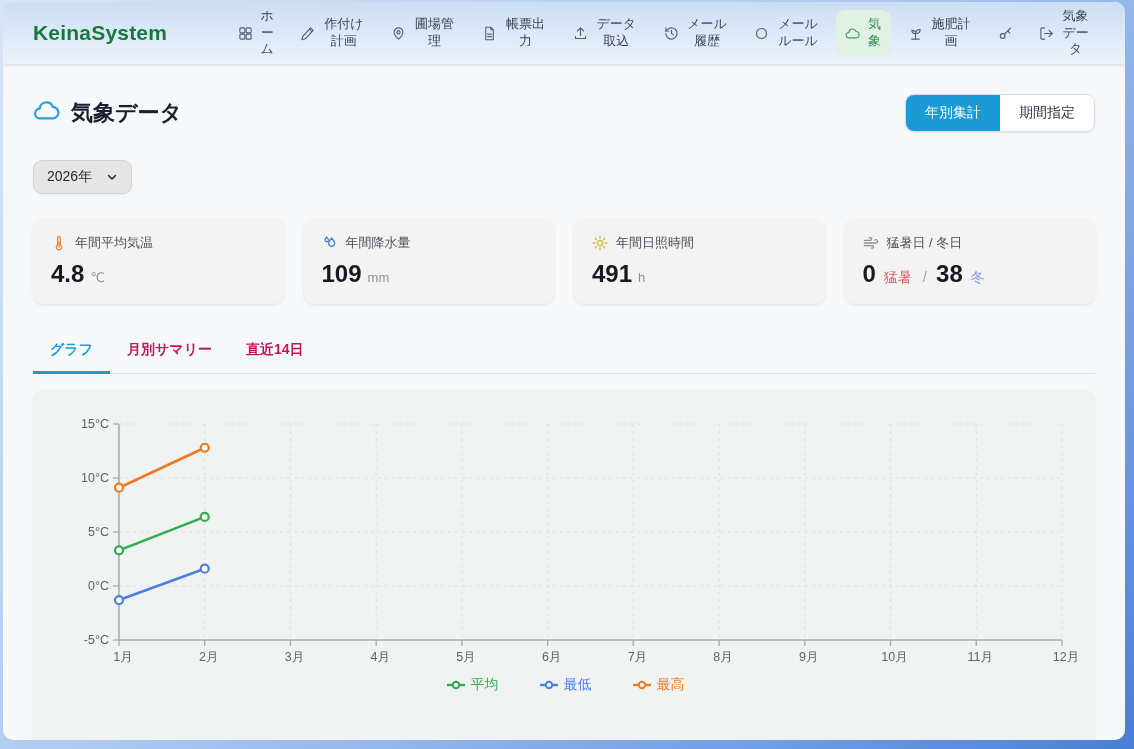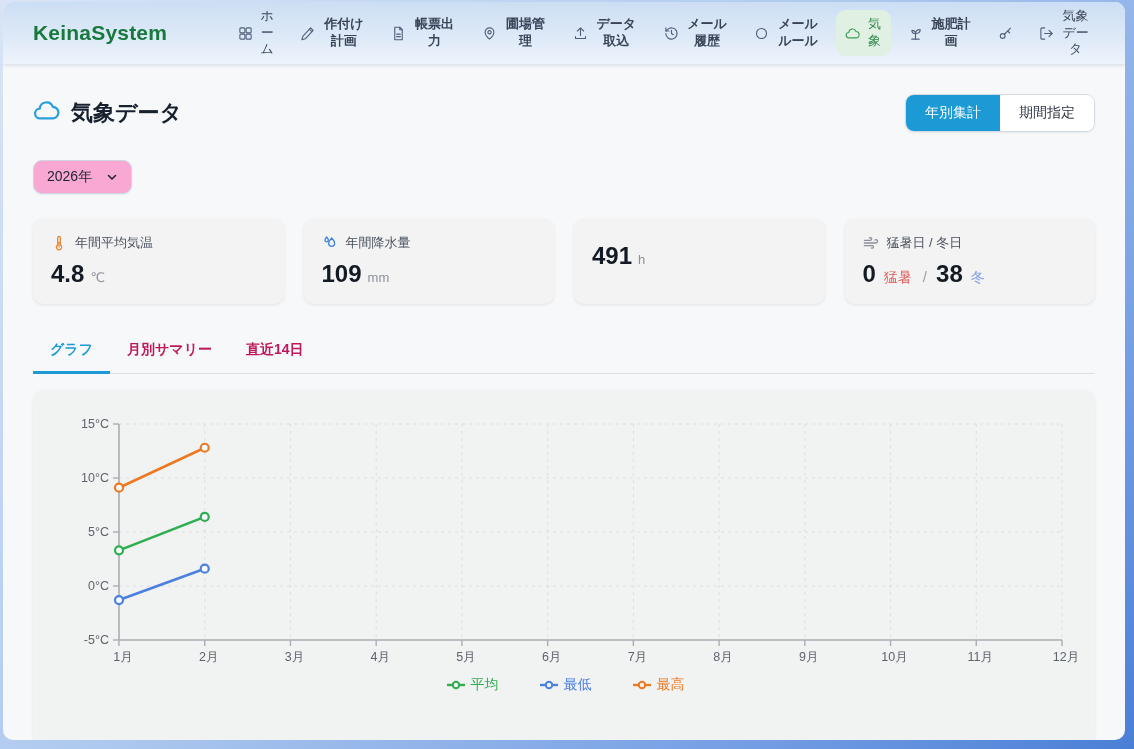--- a/index.html
+++ b/index.html
@@ -22,40 +22,40 @@
   }
   .brand { font-size:21px; font-weight:bold; color:#17793c; letter-spacing:.2px; cursor:pointer; }
   .nav-items { flex:1; display:flex; justify-content:space-between; align-items:center; margin-left:62px; }
   .nav-item {
     display:flex; align-items:center; gap:7px; color:#3a4458; font-size:13px;
     line-height:1.3; cursor:pointer; padding:6px 9px; border-radius:9px;
   }
   .nav-item .lbl { text-align:center; word-break:break-all; }
   .nav-item.w1 .lbl { width:1.1em; }
   .nav-item.w2 .lbl { width:2.2em; }
-  .nav-item.w3 .lbl { width:3.3em;font-weight:bold; }
+  .nav-item.w3 .lbl { width:3.3em; }
   .nav-item svg { stroke:#51607a; }
   .nav-item.active { background:#e0f0e3; color:#338a4e; }
   .nav-item.active svg { stroke:#3f9c5c; }
 
   
   .content { flex:1; padding:16px 30px 0 30px; overflow:hidden; }
 
   .title-row { display:flex; align-items:center; margin-top:14px; }
   .page-title { display:flex; align-items:center; gap:11px; font-size:22px; font-weight:bold; color:#16202e; }
   .seg-group {
     margin-left:auto; display:flex; border:1px solid #d5dbe2; border-radius:9px;
     overflow:hidden; background:#ffffff; box-shadow:0 1px 2px rgba(120,140,170,.15);
   }
   .seg-btn { padding:9px 19px; font-size:14px; color:#2d3646; background:#fff; cursor:pointer; border:none;text-align:center; }
   .seg-btn.active { background:#1b9ad6; color:#fff; }
 
   .year-select {
     margin-top:28px; display:inline-flex; align-items:center; gap:14px;
-    background:#f9a8d4; border:1px solid #cfd5dc; border-radius:9px;
+    background:#e5e5e5; border:1px solid #cfd5dc; border-radius:9px;
     padding:7px 13px; font-size:14px; color:#1c2430; cursor:pointer;
     box-shadow:0 1px 2px rgba(120,140,170,.12);
   }
 
   
   .stats { display:flex; gap:20px; margin-top:25px; }
   .stat-card {
     flex:1; background:#f3f3f3; border-radius:10px; padding:15px 18px 14px 18px;
     box-shadow:0 1px 3px rgba(140,150,165,.22); min-height:85px;
   }
@@ -102,32 +102,32 @@
         </div>
         <div class="nav-item w3">
           <svg width="15" height="15" viewBox="0 0 24 24" fill="none" stroke="currentColor" stroke-width="1.8" stroke-linecap="round" stroke-linejoin="round">
             <path d="M17 3l4 4L8.5 20.5 3 22l1.5-5.5z"></path>
             <path d="M15 5l4 4"></path>
           </svg>
           <span class="lbl">作付け計画</span>
         </div>
         <div class="nav-item w3">
           <svg width="15" height="15" viewBox="0 0 24 24" fill="none" stroke="currentColor" stroke-width="1.8" stroke-linecap="round" stroke-linejoin="round">
+            <path d="M12 21s-7-5.7-7-11a7 7 0 1 1 14 0c0 5.3-7 11-7 11z"></path>
+            <circle cx="12" cy="10" r="2.6"></circle>
+          </svg>
+          <span class="lbl">圃場管理</span>
+        </div>
+        <div class="nav-item w3">
+          <svg width="15" height="15" viewBox="0 0 24 24" fill="none" stroke="currentColor" stroke-width="1.8" stroke-linecap="round" stroke-linejoin="round">
             <path d="M6 2h8l4 4v16H6z"></path>
             <path d="M14 2v4h4"></path>
             <path d="M9 13h6M9 17h6"></path>
           </svg>
           <span class="lbl">帳票出力</span>
-        </div>
-        <div class="nav-item w3">
-          <svg width="15" height="15" viewBox="0 0 24 24" fill="none" stroke="currentColor" stroke-width="1.8" stroke-linecap="round" stroke-linejoin="round">
-            <path d="M12 21s-7-5.7-7-11a7 7 0 1 1 14 0c0 5.3-7 11-7 11z"></path>
-            <circle cx="12" cy="10" r="2.6"></circle>
-          </svg>
-          <span class="lbl">圃場管理</span>
         </div>
         <div class="nav-item w3">
           <svg width="15" height="15" viewBox="0 0 24 24" fill="none" stroke="currentColor" stroke-width="1.8" stroke-linecap="round" stroke-linejoin="round">
             <path d="M12 15V4"></path>
             <path d="M7 8l5-5 5 5"></path>
             <path d="M4 17v3h16v-3"></path>
           </svg>
           <span class="lbl">データ取込</span>
         </div>
         <div class="nav-item w3">
@@ -223,20 +223,27 @@
               <path d="M7 3s2.6 2.8 2.6 4.6a2.6 2.6 0 1 1-5.2 0C4.4 5.8 7 3 7 3z"></path>
             </svg>
             <span>年間降水量</span>
           </div>
           <div class="stat-value">
             <span>109</span>
             <span class="stat-unit">mm</span>
           </div>
         </div>
         <div class="stat-card">
+          <div class="stat-head">
+            <svg width="16" height="16" viewBox="0 0 24 24" fill="none" stroke="#e3b41f" stroke-width="1.9" stroke-linecap="round" stroke-linejoin="round">
+              <circle cx="12" cy="12" r="4"></circle>
+              <path d="M12 2v2.5M12 19.5V22M2 12h2.5M19.5 12H22M4.9 4.9l1.8 1.8M17.3 17.3l1.8 1.8M4.9 19.1l1.8-1.8M17.3 6.7l1.8-1.8"></path>
+            </svg>
+            <span>年間日照時間</span>
+          </div>
           <div class="stat-value">
             <span>491</span>
             <span class="stat-unit">h</span>
           </div>
         </div>
         <div class="stat-card">
           <div class="stat-head">
             <svg width="16" height="16" viewBox="0 0 24 24" fill="none" stroke="#8a919c" stroke-width="1.9" stroke-linecap="round" stroke-linejoin="round">
               <path d="M17.7 7.7A2.5 2.5 0 1 1 19.9 12H2"></path>
               <path d="M9.6 4.6A2 2 0 1 1 11.4 8H2"></path>

